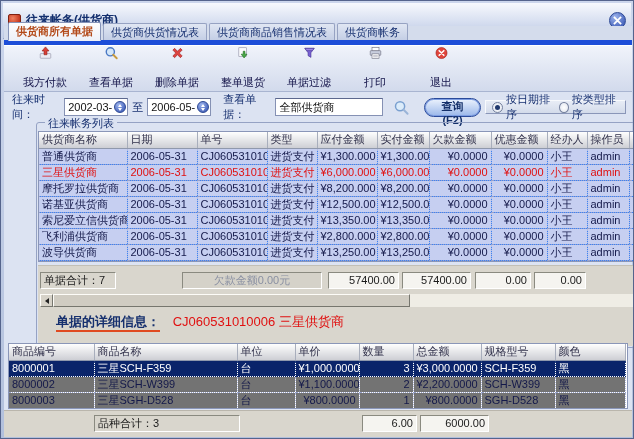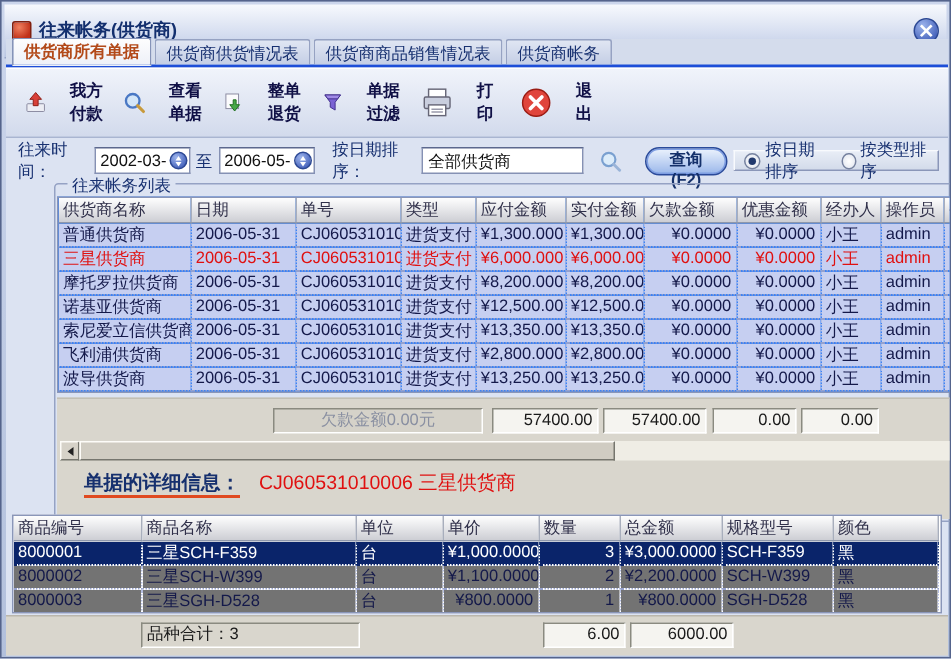--- a/index.html
+++ b/index.html
@@ -20,34 +20,34 @@
   .title-text { flex:1; font-size:12px; font-weight:bold; color:#132f6e; }
   .close-btn { width:17px; height:17px; border-radius:50%;
     background:radial-gradient(circle at 35% 28%, #9db4ec, #4a67be 72%);
     border:1px solid #2c4894; display:flex; align-items:center; justify-content:center; cursor:pointer; }
   .close-btn svg { width:9px; height:9px; }
 
   .body { position:absolute; left:3px; top:25px; width:628px; height:411px; background:#dce3f2; }
 
   
   .tabstrip { height:19px; display:flex; align-items:flex-end; padding-left:4px;
-    border-bottom:2px solid #1d4ed8; background:#d4dcec; }
+    border-bottom:5px solid #1d4ed8; background:#d4dcec; }
   .tab { height:17px; display:inline-flex; align-items:center; padding:0 7px; font-size:11px;
     color:#173070; background:linear-gradient(#e0e6f3,#c4cee5);
     border:1px solid #96a2c2; border-bottom:none; border-radius:2px 2px 0 0; margin-right:2px; cursor:pointer; }
   .tab.active { height:19px; margin-bottom:-1px; font-weight:bold; color:#b34a1a;
     background:linear-gradient(#fdfdfe,#eef1f8); border-color:#8593b8;
     border-bottom:1px solid #eef1f8; }
 
   
   .toolbar { height:47px; display:flex; align-items:center; gap:8px; padding-left:12px;
     background:linear-gradient(#f1f4fb,#d2daec);
     border-bottom:1px solid #a9b5d1; box-shadow:inset 0 1px 0 #ffffff; }
-  .tool-btn { width:58px; height:44px; display:flex; flex-direction:row; align-items:center;
-    justify-content:center; gap:15px; font-size:11px; color:#101046; cursor:pointer; border-radius:3px;font-weight:bold; }
+  .tool-btn { width:58px; height:44px; display:flex; flex-direction:column; align-items:center;
+    justify-content:center; gap:15px; font-size:11px; color:#101046; cursor:pointer; border-radius:3px; }
   .tool-btn svg { width:25px; height:25px; }
 
   
   .filter-row { height:28px; display:flex; align-items:center; gap:4px; padding:0 4px 0 8px;
     font-size:11px; color:#173070; margin-top:1px; }
   .sunken-input { height:18px; border:1px solid #8591b4; border-top-color:#5c688e;
     background:#fff; font-size:11px; padding:0 3px; color:#111; font-family:inherit; }
   .date-wrap { position:relative; }
   .date-wrap input { width:64px; padding-right:15px; }
   .spinner { position:absolute; right:2px; top:3px; width:12px; height:12px; border-radius:50%;
@@ -174,20 +174,26 @@
       </div>
       <div class="tool-btn">
         <svg viewBox="0 0 24 24">
           <circle cx="10" cy="10" r="7" fill="#d4e6f8" stroke="#4a78c4" stroke-width="2.4"></circle>
           <line x1="15" y1="15" x2="21" y2="21" stroke="#c89a3c" stroke-width="3.2" stroke-linecap="round"></line>
         </svg>
         <span>查看单据</span>
       </div>
       <div class="tool-btn">
         <svg viewBox="0 0 24 24">
+          <path d="M4 7 L7 4 L12 9 L17 4 L20 7 L15 12 L20 17 L17 20 L12 15 L7 20 L4 17 L9 12 Z" fill="#dc4440" stroke="#9a1c1c"></path>
+        </svg>
+        <span>删除单据</span>
+      </div>
+      <div class="tool-btn">
+        <svg viewBox="0 0 24 24">
           <rect x="4" y="3" width="13" height="15" fill="#fbfbfd" stroke="#8a8aa0"></rect>
           <path d="M14.5 9 V14 H18 L13 20.5 L8 14 H11.5 V9 Z" fill="#48a848" stroke="#1e6e1e"></path>
         </svg>
         <span>整单退货</span>
       </div>
       <div class="tool-btn">
         <svg viewBox="0 0 24 24">
           <path d="M4 4 H20 L14.5 11.5 V19.5 L9.5 16.5 V11.5 Z" fill="#7a62d4" stroke="#42308e"></path>
           <path d="M4 4 H20 L17 8 H7 Z" fill="#a08ae6" stroke="#42308e"></path>
         </svg>
@@ -222,21 +228,21 @@
           </span>
       </span>
       <span>至</span>
       <span class="date-wrap">
         <input class="sunken-input" readonly="" value="2006-05-31" style="">
         <span class="spinner">
             <i class="up"></i>
             <i class="dn"></i>
           </span>
       </span>
-      <span style="margin-left:8px">按日期排序：</span>
+      <span style="margin-left:8px">查看单据：</span>
       <input class="sunken-input supplier-input" value="全部供货商" style="">
       <svg class="search-icon" width="19" height="19" viewBox="0 0 20 20">
         <circle cx="8.5" cy="8.5" r="5.5" fill="#dcecfa" stroke="#7aa0d0" stroke-width="1.8"></circle>
         <line x1="12.5" y1="12.5" x2="17.5" y2="17.5" stroke="#9ab4d8" stroke-width="2.4" stroke-linecap="round"></line>
       </svg>
       <button class="query-btn">查询(F2)</button>
       <span class="radio-panel">
         <span class="radio-opt">
           <span class="radio checked"></span>
           <span>按日期排序</span>
@@ -358,20 +364,21 @@
                 <td>¥0.0000</td>
                 <td>小王</td>
                 <td>admin</td>
                 <td></td>
               </tr>
             </tbody>
           </table>
       </div>
 
       <div class="sum-strip">
+        <span class="sum-box sum-label">单据合计：7</span>
         <span class="sum-box sum-debt">欠款金额0.00元</span>
         <span class="sum-box sum-num sum-n1">57400.00</span>
         <span class="sum-box sum-num sum-n2">57400.00</span>
         <span class="sum-box sum-num sum-n3">0.00</span>
         <span class="sum-box sum-num sum-n4">0.00</span>
 
         <div class="hscroll">
           <span class="sb-btn sb-left">
               <i></i>
             </span>

